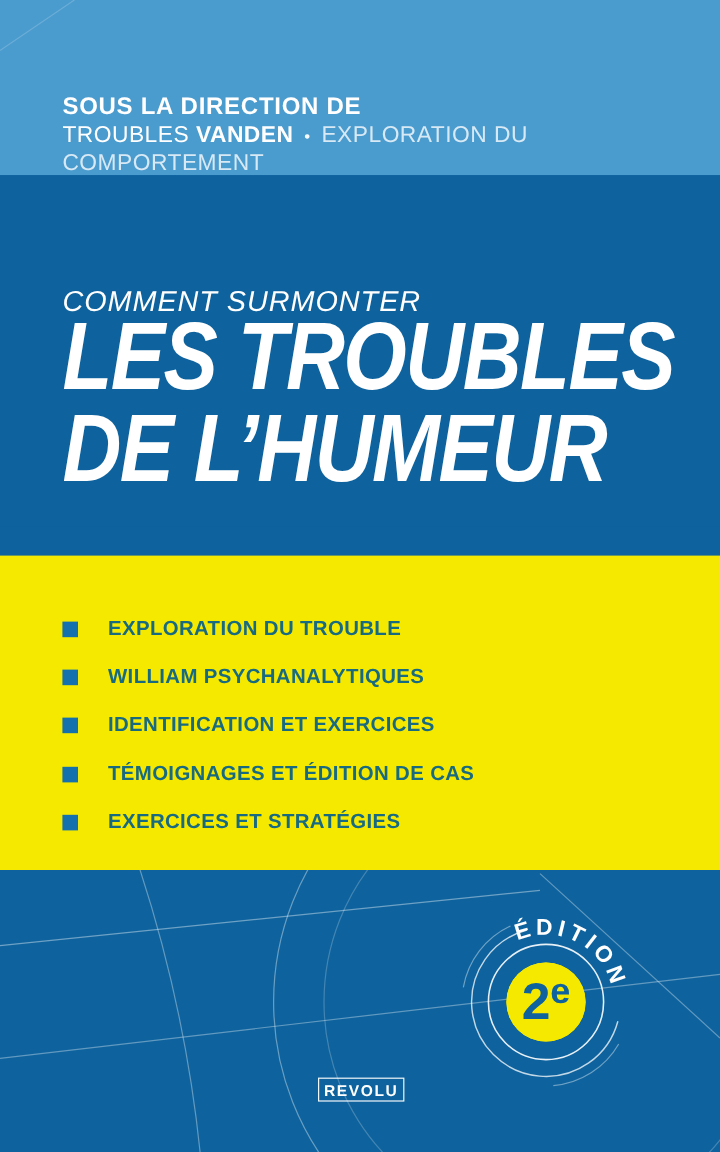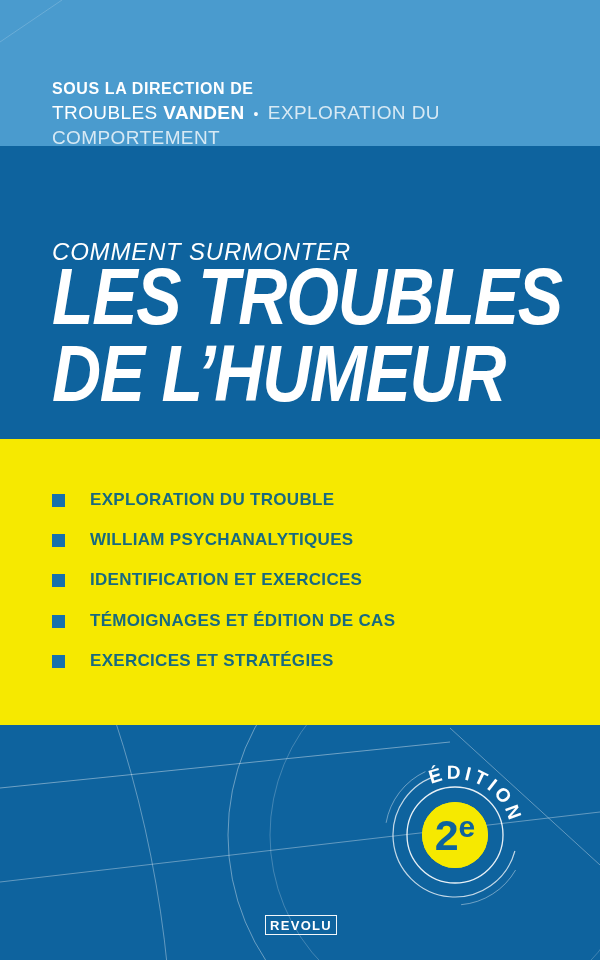--- a/index.html
+++ b/index.html
@@ -3,47 +3,47 @@
 <meta charset="utf-8">
 <style>
   html,body{margin:0;padding:0;}
   body{width:600px;height:960px;overflow:hidden;font-family:"Liberation Sans",sans-serif;}
   .cover{position:relative;width:600px;height:960px;background:#0e639e;}
 
   
   .band-top{position:absolute;left:0;top:0;width:600px;height:146px;background:#4a9bce;}
   .band-top svg{position:absolute;left:0;top:0;}
   .editors{position:absolute;left:52px;top:78px;color:#fff;}
-  .editors .kicker{font-size:16px;font-weight:600;letter-spacing:.6px;line-height:22px;}
+  .editors .kicker{font-size:20px;font-weight:600;letter-spacing:.6px;line-height:22px;}
   .editors .byline{font-size:19px;font-weight:400;letter-spacing:.4px;line-height:24px;margin-top:1px;}
   .editors .byline .last{font-weight:700;}
   .editors .byline .dot{font-size:14px;padding:0 9px;color:rgba(255,255,255,.95);}
   .editors .byline .series{color:rgba(255,255,255,.78);}
 
   
   .band-title{position:absolute;left:0;top:146px;width:600px;height:293px;background:#0e639e;font-style:italic;}
   .title-kicker{position:absolute;left:52px;top:92px;color:#fff;font-size:24px;font-weight:400;letter-spacing:.8px;}
   .title-main{position:absolute;left:52px;top:112px;color:#fff;font-weight:800;font-size:80px;line-height:77px;letter-spacing:-1.5px;transform:scaleX(.85);transform-origin:left top;white-space:nowrap;}
 
   
-  .band-toc{position:absolute;left:0;top:439px;width:600px;height:286px;background:#f6e900;}
+  .band-toc{position:absolute;left:0;top:463px;width:600px;height:286px;background:#f6e900;}
   .toc-row{position:absolute;left:52px;height:18px;display:flex;align-items:center;}
   .toc-row .sq{width:13px;height:13px;background:#1571ad;margin-right:25px;flex:0 0 auto;}
   .toc-row .lbl{color:#186a80;font-size:17px;font-weight:600;letter-spacing:.3px;white-space:nowrap;}
   .r0{top:52px}.r1{top:92px}.r2{top:132px}.r3{top:173px}.r4{top:213px}
 
   
   .band-foot{position:absolute;left:0;top:725px;width:600px;height:235px;background:#0e639e;}
   .band-foot > svg.decor{position:absolute;left:0;top:0;}
   .badge-circle{position:absolute;left:422px;top:77px;width:66px;height:66px;border-radius:50%;background:#f6e900;}
   .badge-num{position:absolute;left:0;top:0;width:66px;height:66px;display:flex;align-items:center;justify-content:center;color:#0e639e;font-weight:800;}
   .badge-num .two{font-size:43px;line-height:1;}
   .badge-num .sup{font-size:30px;line-height:1;position:relative;top:-8px;}
   .badge-rings{position:absolute;left:0;top:0;}
-  .publisher{position:absolute;left:265px;top:190px;width:72px;height:20px;border:1.5px solid rgba(255,255,255,.95);box-sizing:border-box;display:flex;align-items:center;justify-content:center;}
+  .publisher{position:absolute;left:265px;top:173px;width:72px;height:20px;border:1.5px solid rgba(255,255,255,.95);box-sizing:border-box;display:flex;align-items:center;justify-content:center;}
   .publisher .name{color:#fff;font-size:13px;font-weight:700;letter-spacing:1.3px;}
 </style>
 </head>
 <body>
 
 <div class="cover">
 
   <div class="band-top">
     <svg width="600" height="146" viewBox="0 0 600 146">
       <line x1="0" y1="42" x2="62" y2="0" stroke="rgba(255,255,255,0.18)" stroke-width="1"></line>

